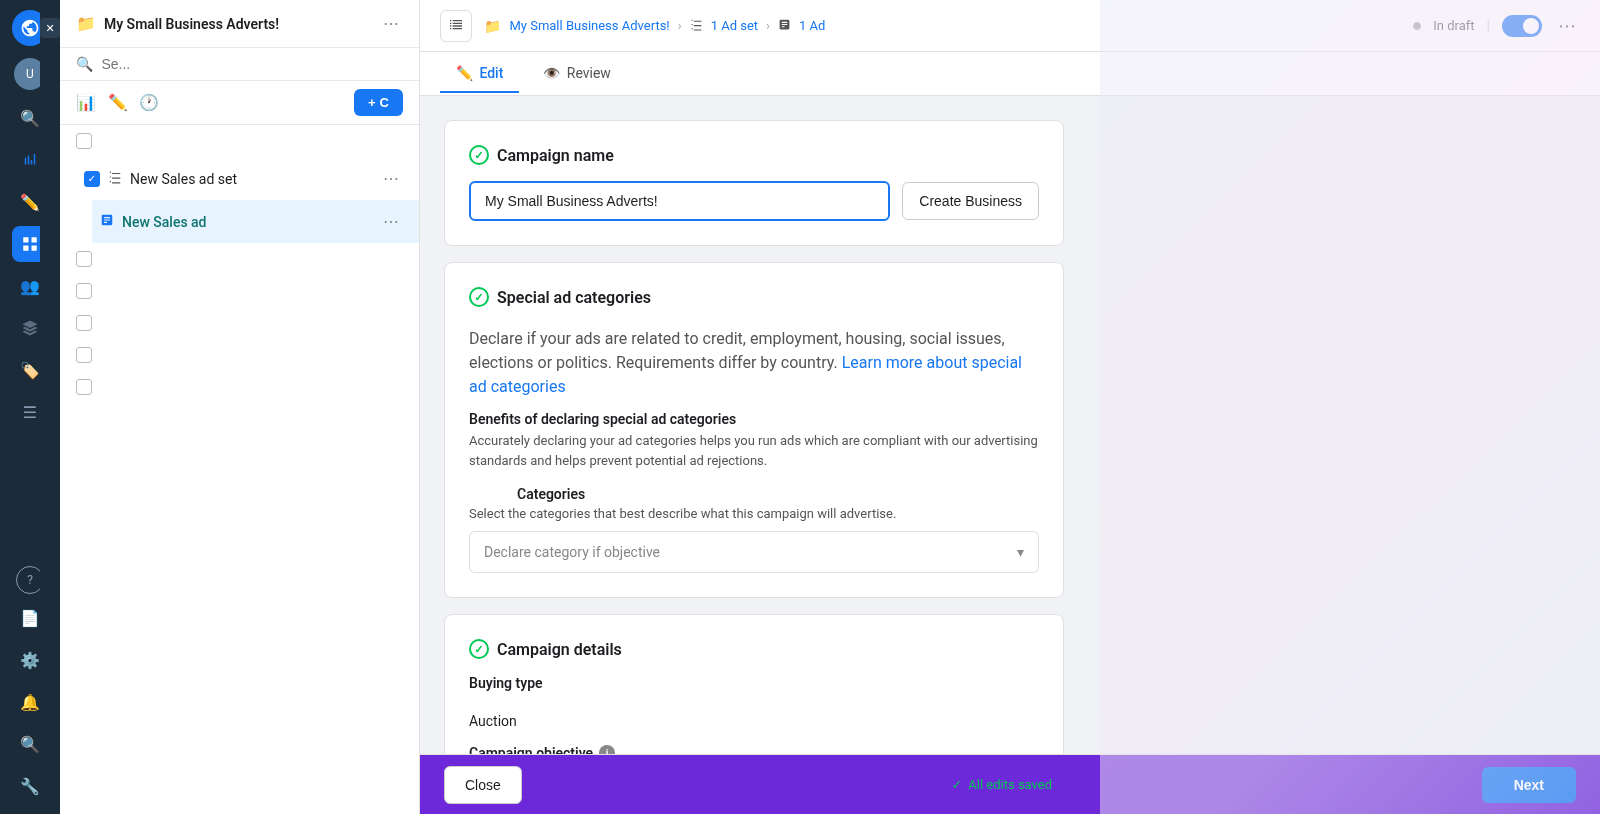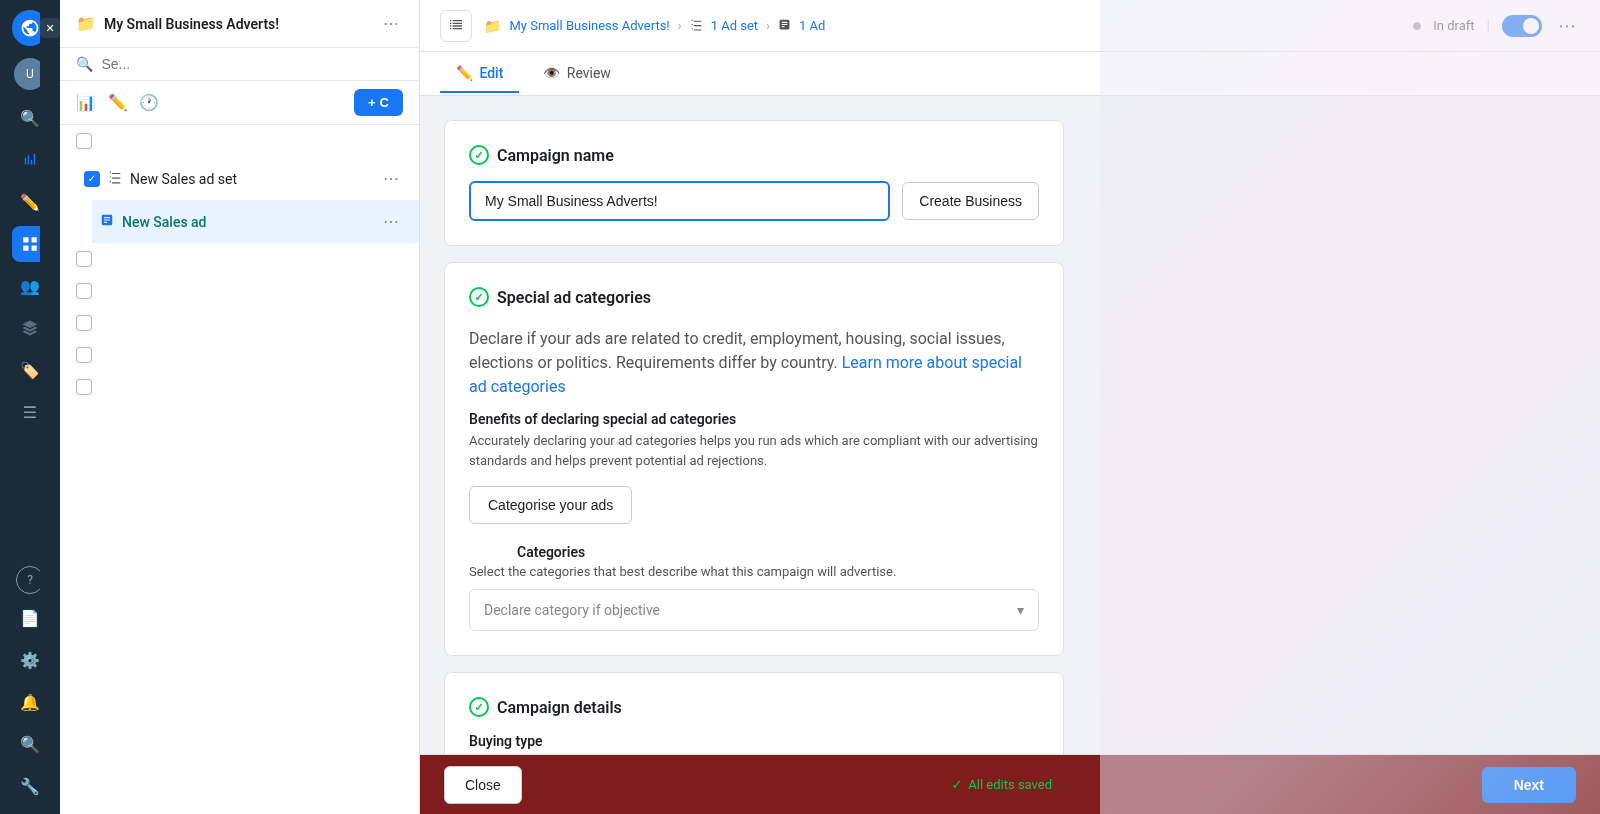--- a/index.html
+++ b/index.html
@@ -436,21 +436,21 @@
       background: #888;
       color: white;
       font-size: 10px;
       display: inline-flex;
       align-items: center;
       justify-content: center;
     }
 
     
     .bottom-bar {
-      background: #7f1d1d;
+      background: #6d28d9;
       border-top: 1px solid #e0e0e0;
       padding: 12px 24px;
       display: flex;
       align-items: center;
       justify-content: space-between;
       flex-shrink: 0;
       height: 60px;
     }
     .close-btn {
       border: 1px solid #ccc;
@@ -673,21 +673,20 @@
       </div>
 
       <p class="section-desc">
         <span>Declare if your ads are related to credit, employment, housing, social issues, elections or politics. Requirements differ by country.</span>
         <a href="#">Learn more about special ad categories</a>
       </p>
 
       <div class="benefits-title">Benefits of declaring special ad categories</div>
       <div class="benefits-desc">Accurately declaring your ad categories helps you run ads which are compliant with our advertising standards and helps prevent potential ad rejections.</div>
 
-      <button class="categorise-btn">Categorise your ads</button>
 
       <div class="categories-label">Categories</div>
       <div class="categories-sublabel">Select the categories that best describe what this campaign will advertise.</div>
 
       <div class="dropdown-select">
         <span style="color:#888;">Declare category if objective</span>
         <span>▾</span>
       </div>
     </div>
 

